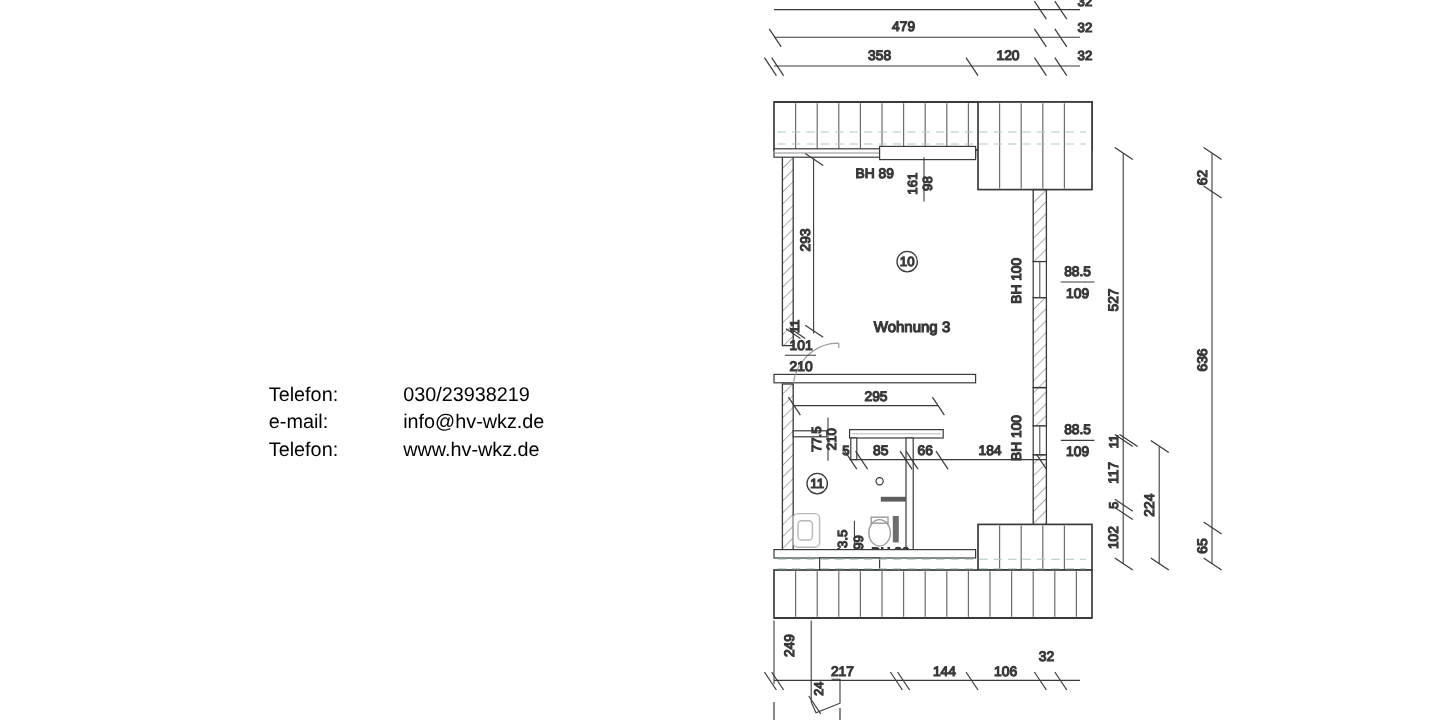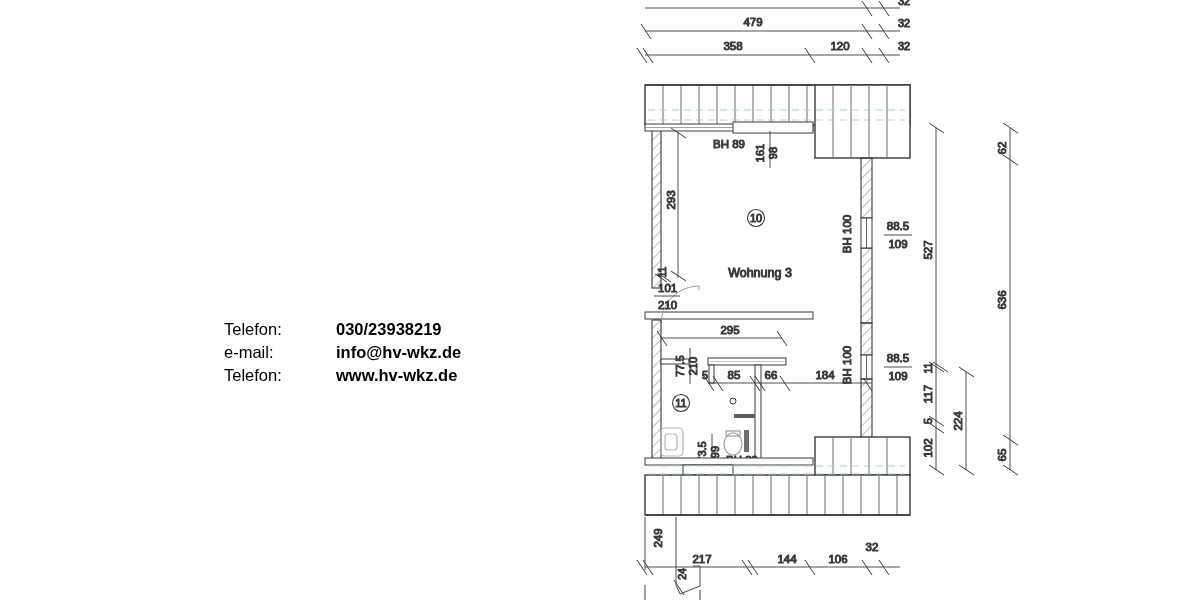--- a/index.html
+++ b/index.html
@@ -27,21 +27,21 @@
     position:absolute;
     left:178px; top:318px;
     display:grid;
     grid-template-columns:112px auto;
     row-gap:1px;
     font-size:16.5px;
     line-height:22px;
     margin-left:46px;
   }
   .contact .lbl{white-space:nowrap;}
-  .contact .val{white-space:nowrap;font-weight:bold;}
+  .contact .val{white-space:nowrap;}
 
   
   #plan{position:absolute;left:0;top:0;width:1200px;height:600px;}
   #plan text{
     font-family:"Liberation Sans", sans-serif;
     fill:#1b1b1b;
   }
 </style>
 </head>
 <body>

